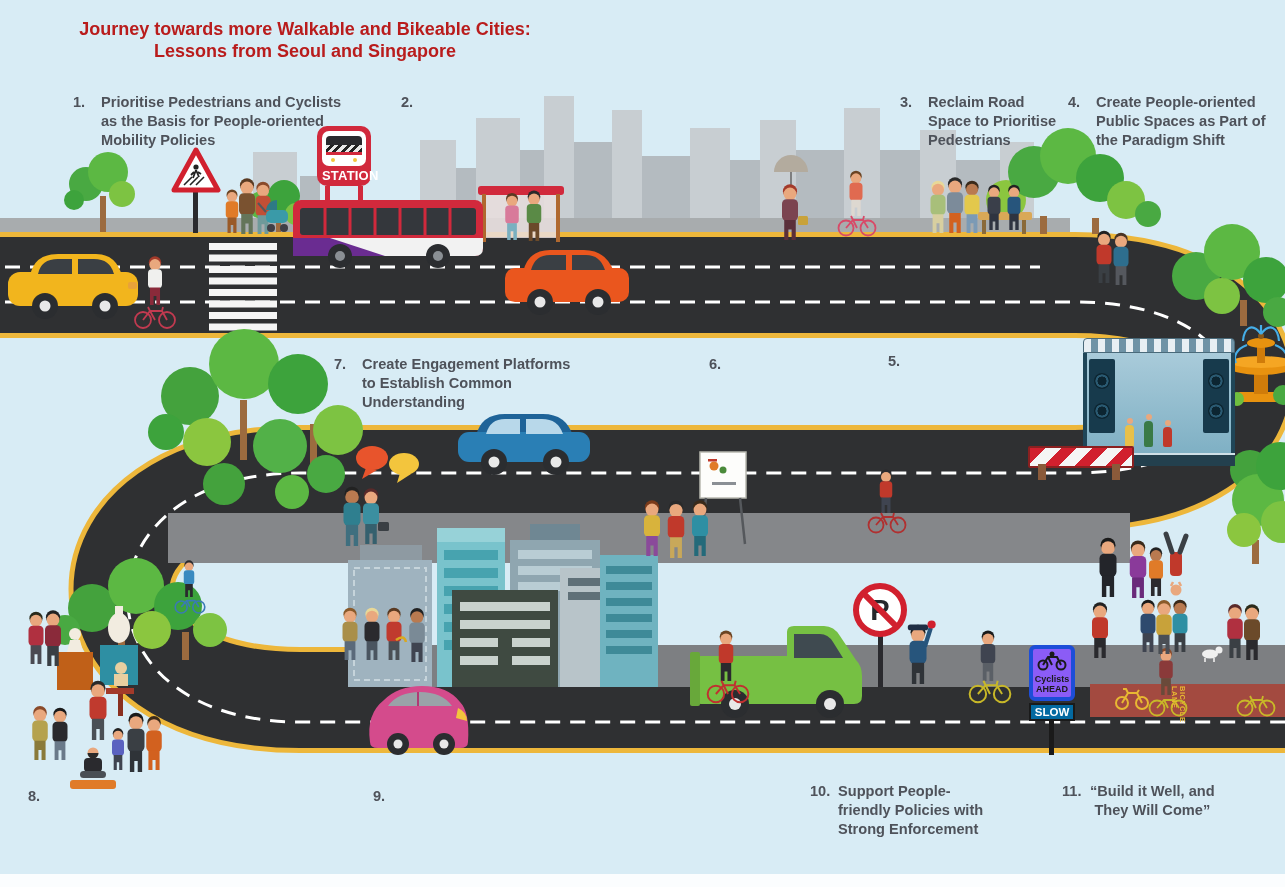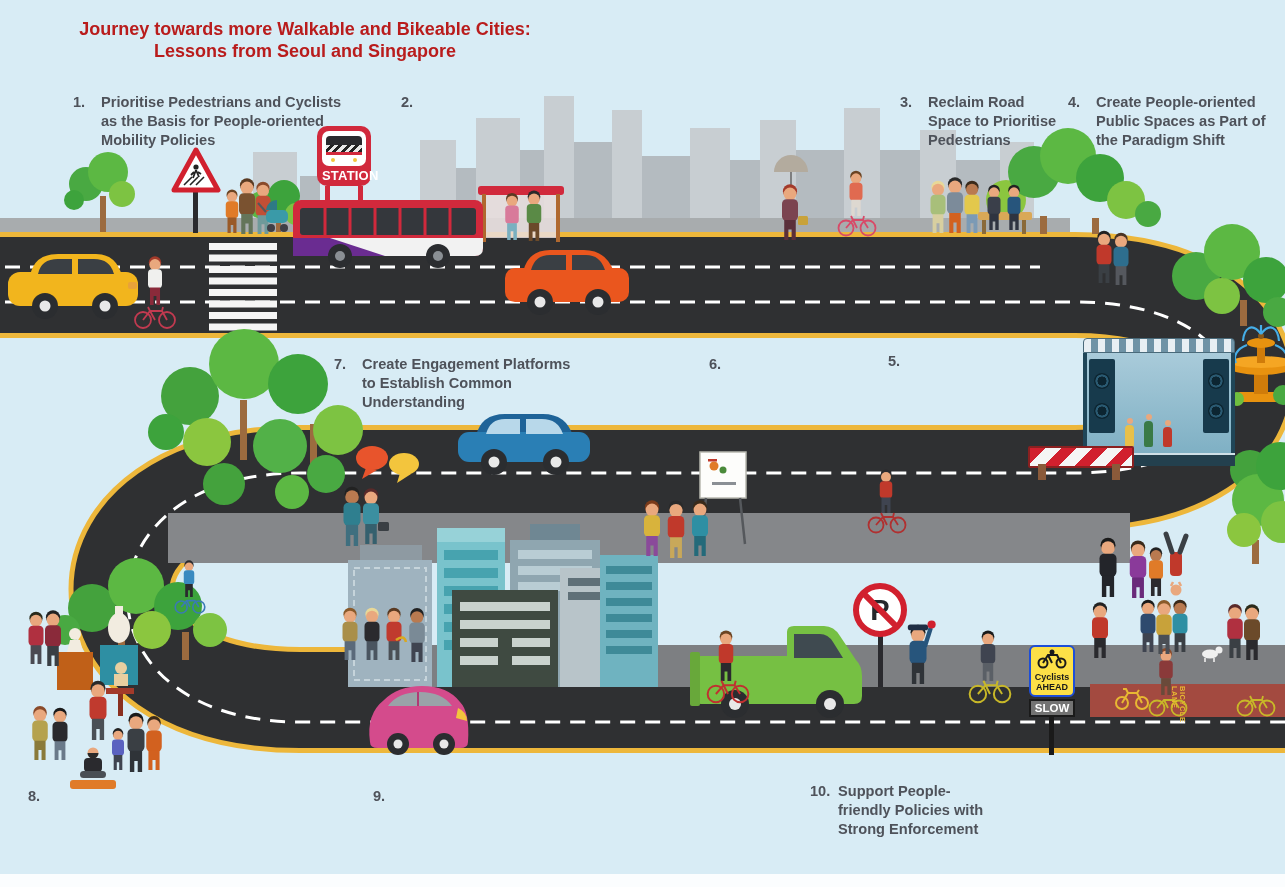--- a/index.html
+++ b/index.html
@@ -37,23 +37,23 @@
   
   .no-parking{position:absolute;left:853px;top:583px;width:54px;height:54px;z-index:6;
     border:6px solid #d1202e;border-radius:50%;background:#fff;box-sizing:border-box;
     display:flex;align-items:center;justify-content:center;
     font-weight:bold;font-size:29px;color:#25282c;}
   .np-slash{position:absolute;width:44px;height:6px;background:#d1202e;transform:rotate(45deg);}
   .np-post{position:absolute;left:878px;top:635px;width:5px;height:52px;background:#2a2a2e;z-index:5;}
 
   
   .cyc-wrap{position:absolute;left:1029px;top:645px;width:46px;z-index:6;text-align:center;}
-  .cyc-sign{background:#fde047;border:2px solid #1d4ed8;border-radius:6px;padding:2px 1px 3px;}
+  .cyc-sign{background:#8b5cf6;border:4px solid #1d4ed8;border-radius:6px;padding:2px 1px 3px;}
   .cyc-sign .cw{font-size:9px;font-weight:bold;color:#1a1a1a;line-height:9.5px;}
-  .slow-plate{margin-top:2px;background:#737373;border:2px solid #1a1a1a;color:#fff;
+  .slow-plate{margin-top:2px;background:#0369a1;border:2px solid #1a1a1a;color:#fff;
     font-weight:bold;font-size:11.5px;line-height:14px;}
   .cyc-post{position:absolute;left:1049px;top:713px;width:5px;height:42px;background:#1a1a1a;z-index:5;}
 
   
   .bike-lane-label{position:absolute;left:1186px;top:686px;z-index:6;
     transform:rotate(90deg);transform-origin:left top;
     font-size:7.5px;font-weight:bold;color:#e8b832;line-height:8px;white-space:pre-line;letter-spacing:.5px;}
 
   
   .barricade{position:absolute;left:1028px;top:446px;width:102px;height:18px;z-index:6;
@@ -820,20 +820,25 @@
     </div>
 <div class="item i9">
       <span class="num">9.</span>
     </div>
 <div class="item i10">
       <span class="num">10.</span>
       <span class="txt">Support People-
 friendly Policies with
 Strong Enforcement</span>
     </div>
+<div class="item i11">
+      <span class="num">11.</span>
+      <span class="txt">“Build it Well, and
+They Will Come”</span>
+    </div>
 
 <div class="station-sign">
   <div class="train-face">
     <div class="tr-top"></div>
         <div class="tr-hazard"></div>
         <div class="tr-red"></div>
     <div class="tr-lights">
           <i></i>
           <i></i>
         </div>

